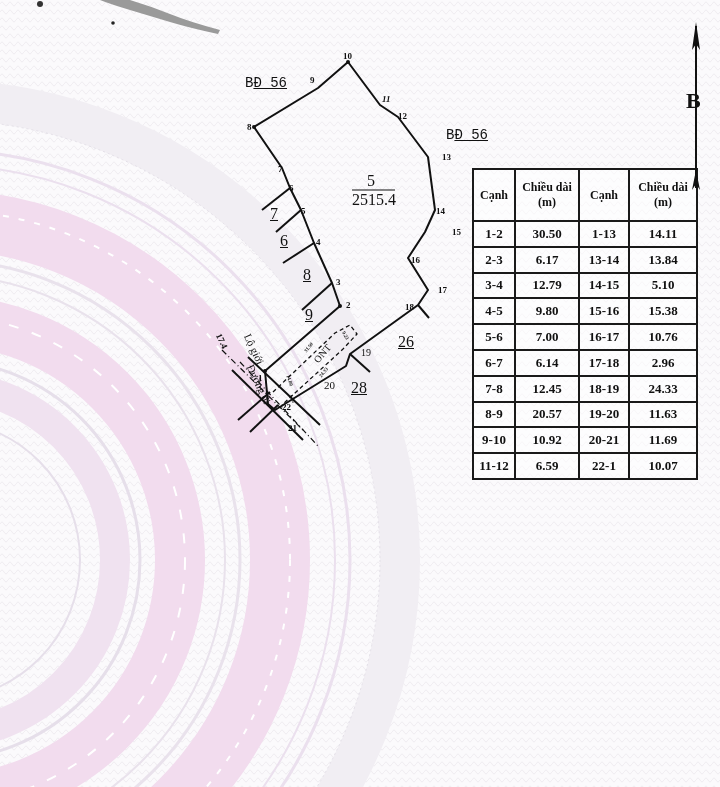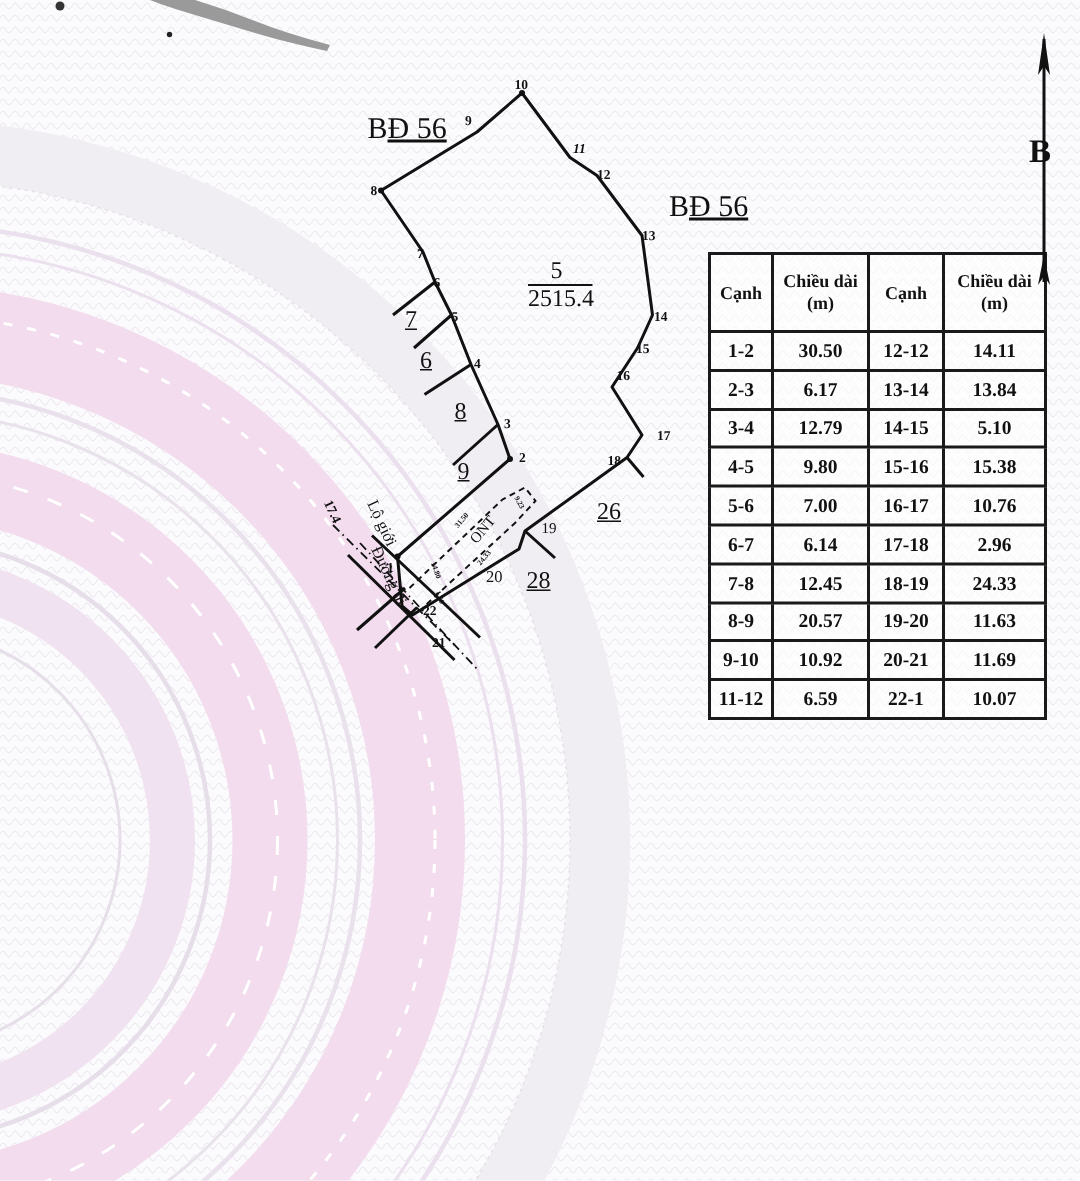--- a/index.html
+++ b/index.html
@@ -6,21 +6,21 @@
   body {
     width:720px; height:787px; position:relative; overflow:hidden;
     background:#fbfafc;
     font-family:"Liberation Serif", serif;
   }
   .bg-drum { position:absolute; left:0; top:0; width:720px; height:787px; }
   .plot { position:absolute; left:0; top:0; width:720px; height:787px; }
   .lbl { position:absolute; font-family:"Liberation Serif", serif; font-weight:bold; color:#111; white-space:nowrap; }
   .vnum { font-size:9px; }
   .parcel-no { font-size:16px; text-decoration:underline; font-weight:normal; }
-  .bd { font-size:20px; font-weight:normal; }
+  .bd { font-size:14px; font-weight:normal;font-family:Liberation Mono, monospace; }
   .bd .u { text-decoration:underline; }
   .area-num { font-size:16px; font-weight:normal; text-align:center; }
   table.len {
     position:absolute; left:472px; top:168px; width:226px; height:312px;
     border-collapse:collapse; background:rgba(255,255,255,0.55);
     font-family:"Liberation Serif", serif; color:#111;
   }
   table.len td, table.len th {
     border:2px solid #1a1a1a; text-align:center; padding:0;
     font-size:13px; font-weight:bold;
@@ -108,24 +108,24 @@
 <div class="lbl vnum" style="left:336px;top:277px;">3</div>
 <div class="lbl vnum" style="left:316px;top:237px;">4</div>
 <div class="lbl vnum" style="left:301px;top:206px;">5</div>
 <div class="lbl vnum" style="left:289px;top:183px;">6</div>
 <div class="lbl vnum" style="left:278px;top:164px;">7</div>
 <div class="lbl vnum" style="left:247px;top:122px;">8</div>
 <div class="lbl vnum" style="left:310px;top:75px;">9</div>
 <div class="lbl vnum" style="left:343px;top:51px;">10</div>
 <div class="lbl vnum" style="left:382px;top:94px;font-style:italic;">11</div>
 <div class="lbl vnum" style="left:398px;top:111px;">12</div>
-<div class="lbl vnum" style="left:428px;top:152px;">13</div>
+<div class="lbl vnum" style="left:428px;top:152px;padding-left:14px;">13</div>
 <div class="lbl vnum" style="left:436px;top:206px;">14</div>
-<div class="lbl vnum" style="left:424px;top:227px;">15</div>
-<div class="lbl vnum" style="left:411px;top:245px;">16</div>
+<div class="lbl vnum" style="left:452px;top:227px;">15</div>
+<div class="lbl vnum" style="left:411px;top:255px;">16</div>
 <div class="lbl vnum" style="left:427px;top:285px;padding-left:11px;">17</div>
 <div class="lbl vnum" style="left:405px;top:302px;">18</div>
 <div class="lbl vnum" style="left:361px;top:347px;font-size:10px;font-weight:normal;">19</div>
 <div class="lbl vnum" style="left:324px;top:379px;font-size:11px;font-weight:normal;">20</div>
 <div class="lbl vnum" style="left:288px;top:399px;margin-top:24px;">21</div>
 <div class="lbl vnum" style="left:282px;top:402px;">22</div>
 
 <div class="lbl area-num" style="left:367px;top:172px;">5</div>
 <div class="lbl area-num" style="left:352px;top:191px;">2515.4</div>
 
@@ -160,21 +160,21 @@
       <th style="width:40px;">Cạnh</th>
       <th style="width:62px;"><span>Chiều dài</span><br><span>(m)</span></th>
       <th style="width:48px;">Cạnh</th>
       <th><span>Chiều dài</span><br><span>(m)</span></th>
     </tr>
   </thead>
   <tbody>
     <tr>
         <td>1-2</td>
         <td>30.50</td>
-        <td>12-12</td>
+        <td>1-13</td>
         <td>14.11</td>
       </tr>
     <tr>
         <td>2-3</td>
         <td>6.17</td>
         <td>13-14</td>
         <td>13.84</td>
       </tr>
     <tr>
         <td>3-4</td>

